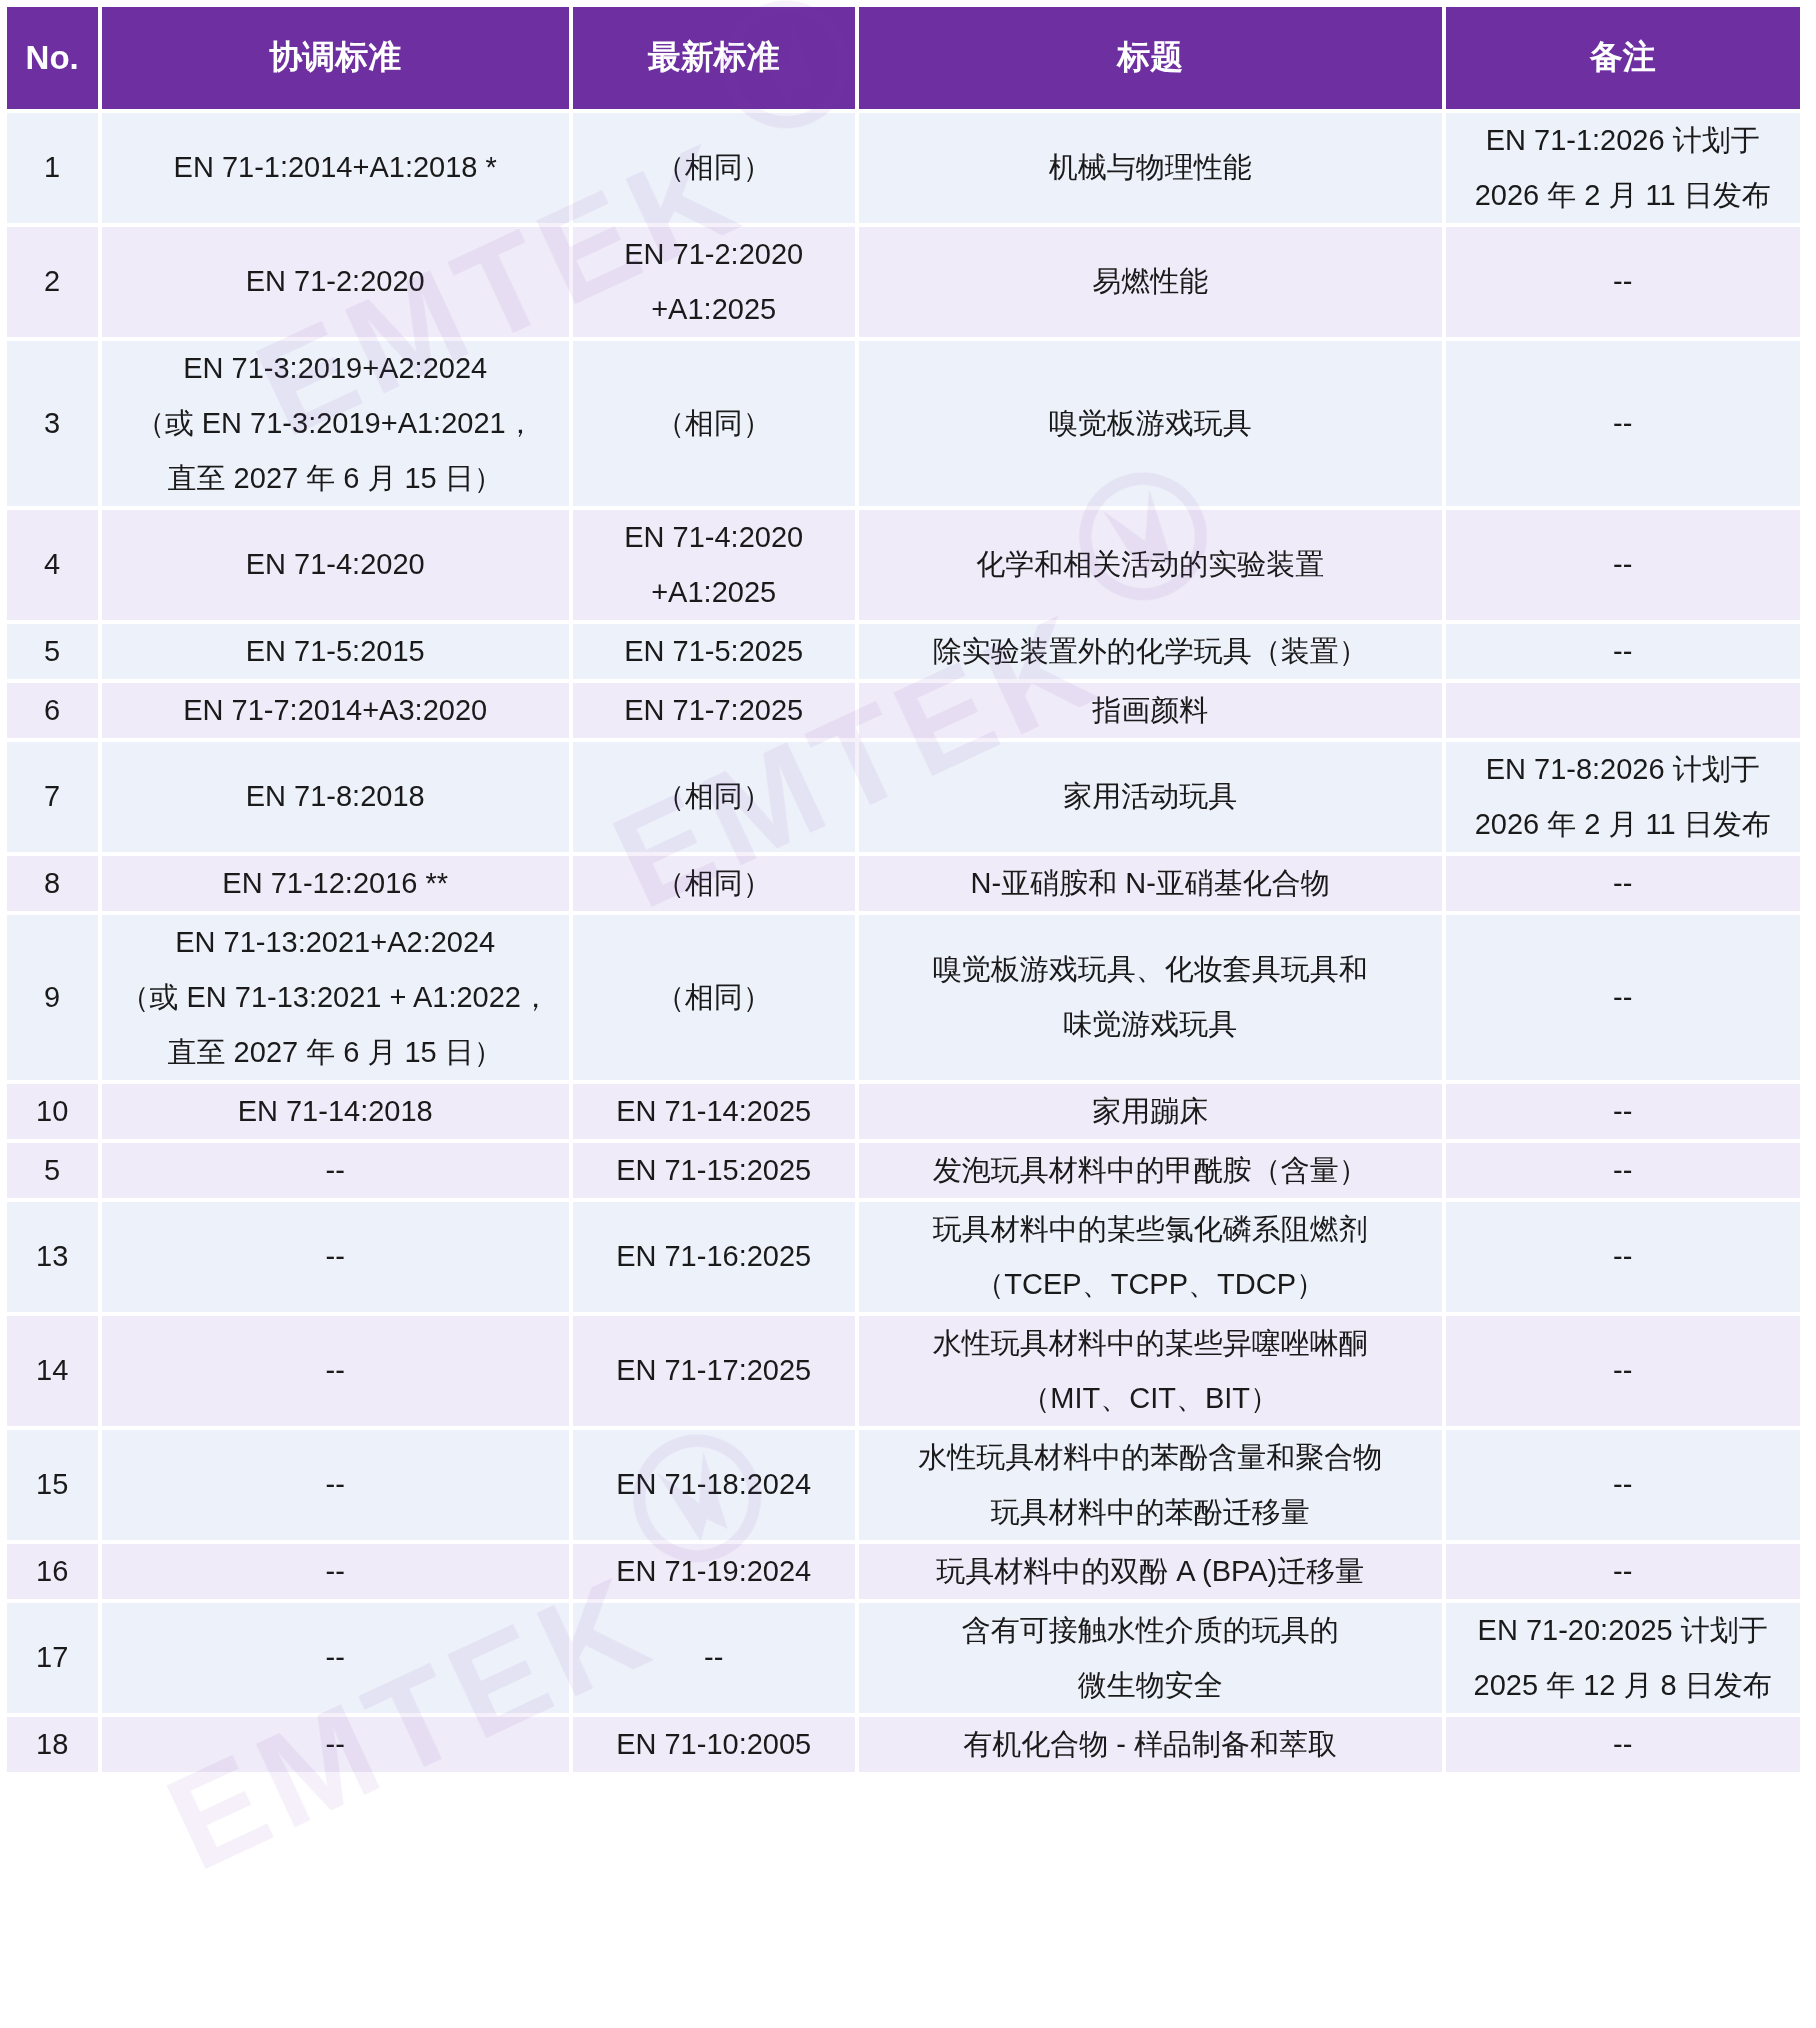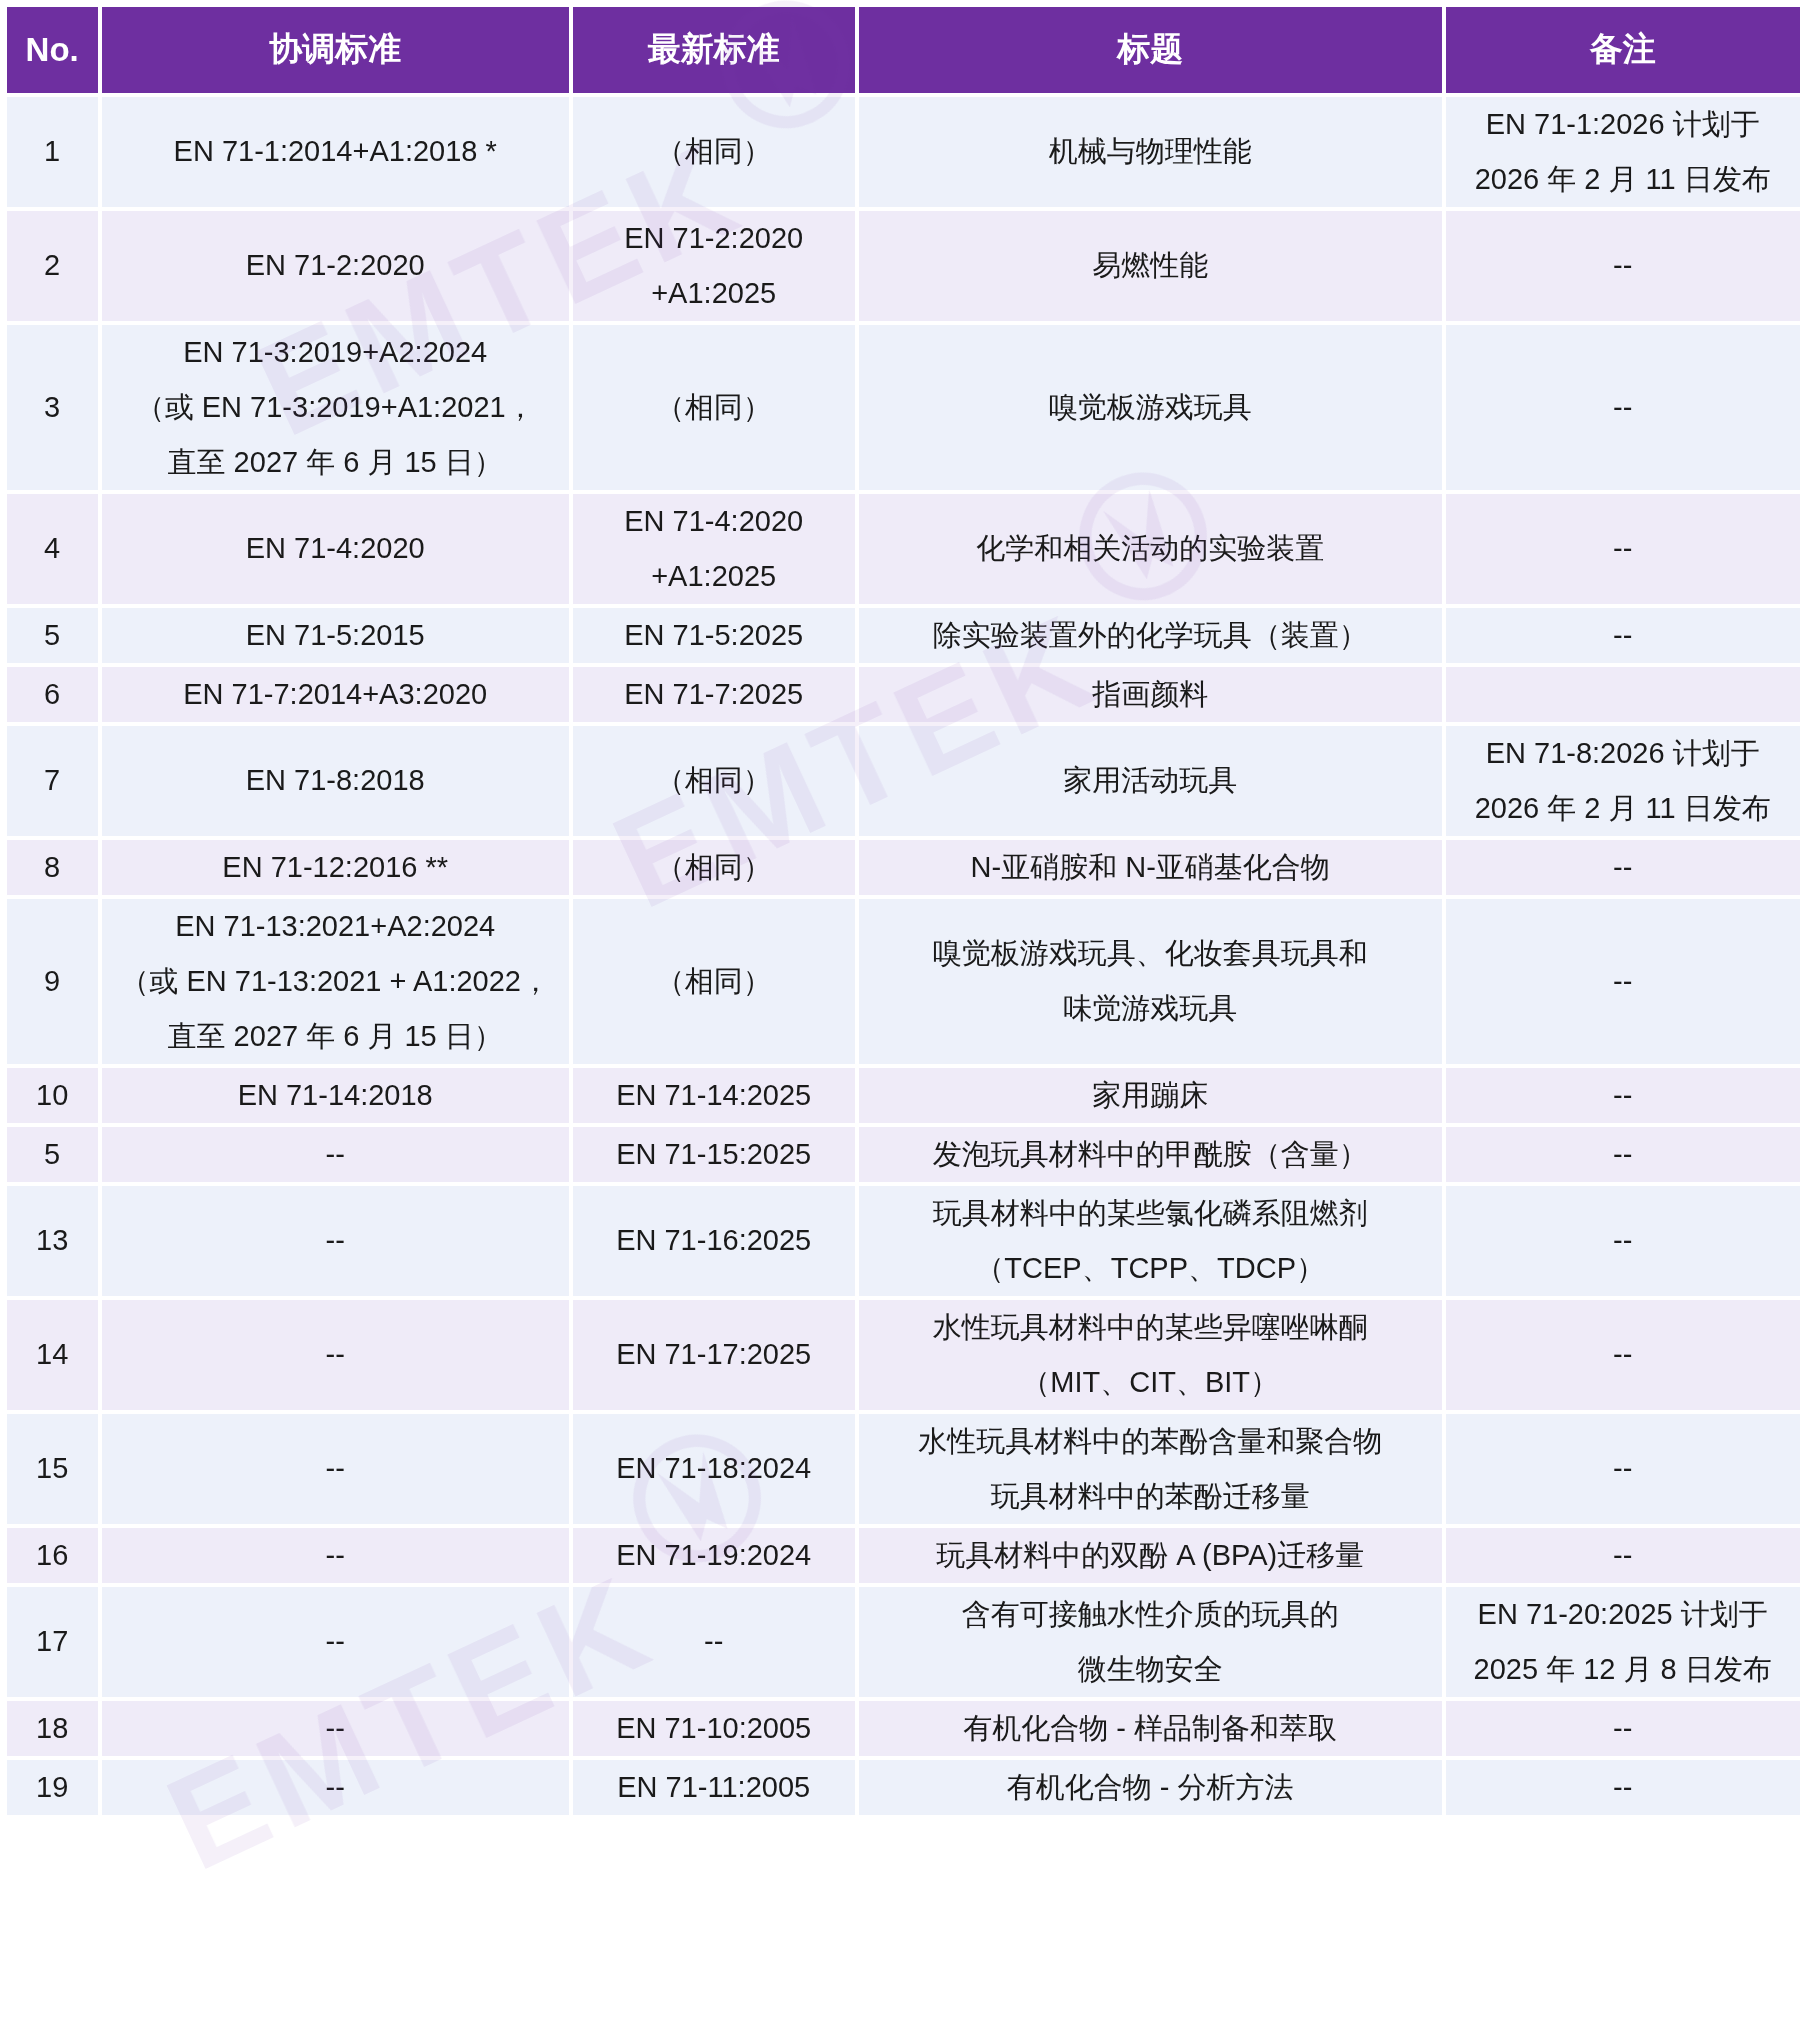--- a/index.html
+++ b/index.html
@@ -15,21 +15,21 @@
     position:absolute; left:2.7px; top:2.7px;
     border-collapse:separate;
     border-spacing:4.5px;
     table-layout:fixed;
   }
   th {
     background:#6E2FA0;
     color:#ffffff;
     font-size:33px;
     font-weight:bold;
-    height:86px;
+    height:102px;
     text-align:center;
     vertical-align:middle;
     padding:0;
   }
   td {
     text-align:center;
     vertical-align:middle;
     font-size:29px;
     padding:0 5.3px;
   }
@@ -378,37 +378,20 @@
           <td>
             <div class="line">EN 71-10:2005</div>
           </td>
           <td>
             <div class="line">有机化合物 - 样品制备和萃取</div>
           </td>
           <td>
             <div class="line">--</div>
           </td>
         </tr>
-        <tr class="odd">
-          <td>
-            <div class="line">19</div>
-          </td>
-          <td>
-            <div class="line">--</div>
-          </td>
-          <td>
-            <div class="line">EN 71-11:2005</div>
-          </td>
-          <td>
-            <div class="line">有机化合物 - 分析方法</div>
-          </td>
-          <td>
-            <div class="line">--</div>
-          </td>
-        </tr>
       </tbody>
   </table>
 
   <div class="watermark" id="wm1" style="left:267px; top:330px;">
     <span class="wm-text">EMTEK</span>
     <svg viewBox="0 0 100 100" aria-hidden="true">
       <circle cx="50" cy="50" r="43" fill="none" stroke="currentColor" stroke-width="9"></circle>
       <path d="M31 20 L50 54 L69 20 L61 80 L50 67 L39 80 Z" fill="currentColor"></path>
     </svg>
   </div>

